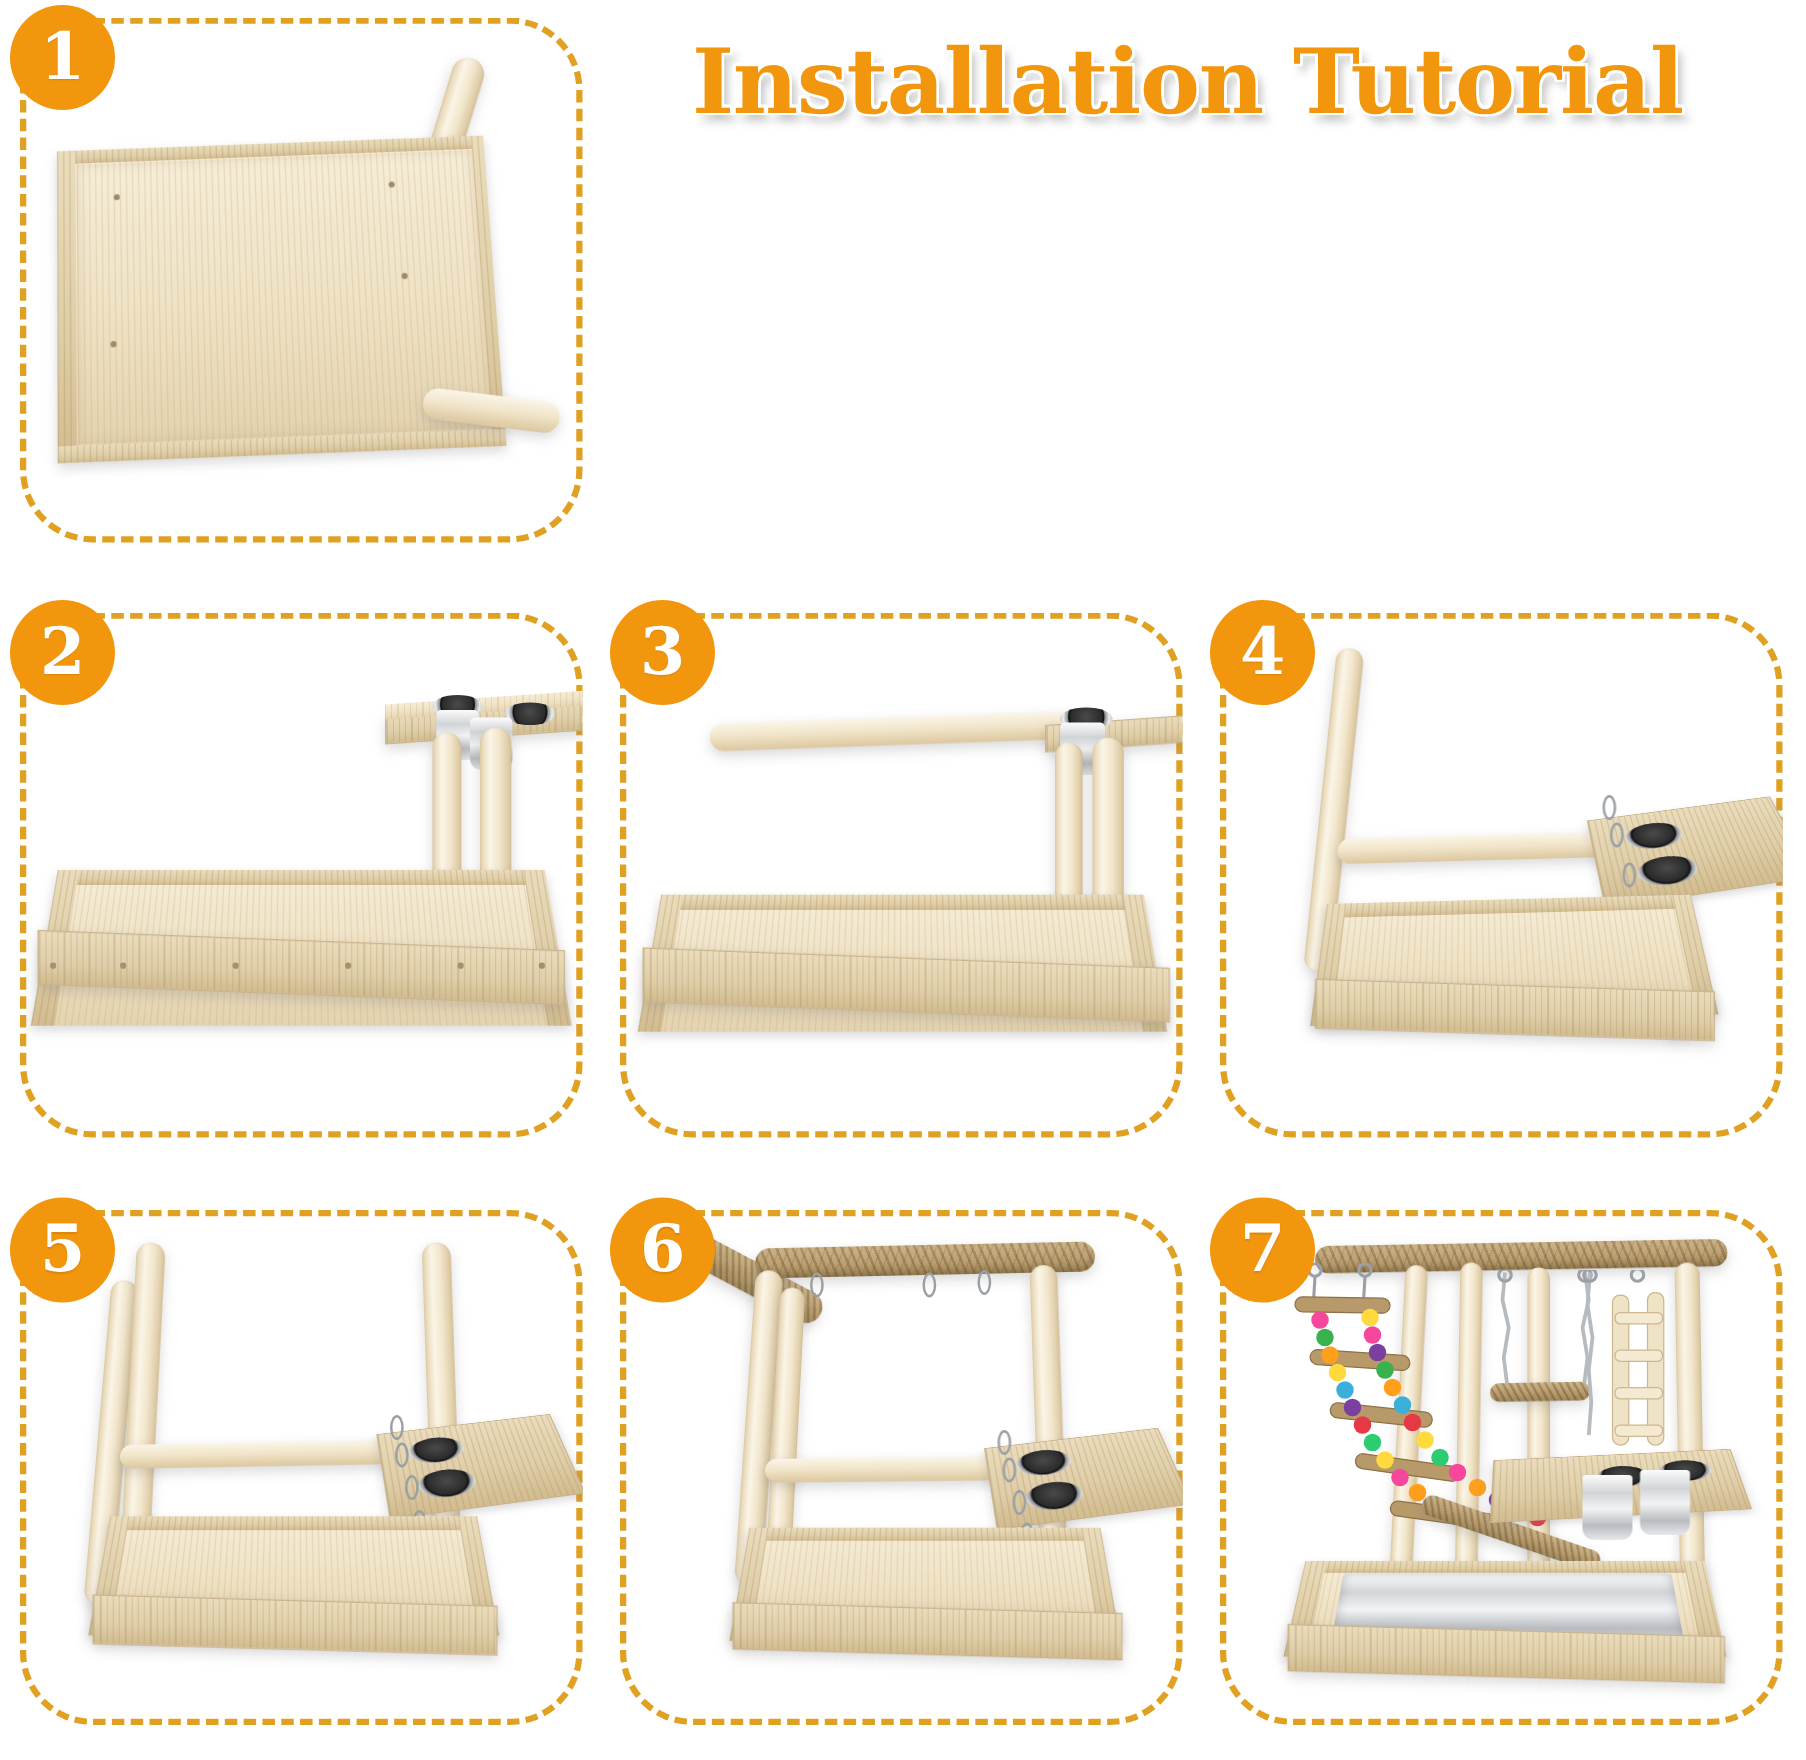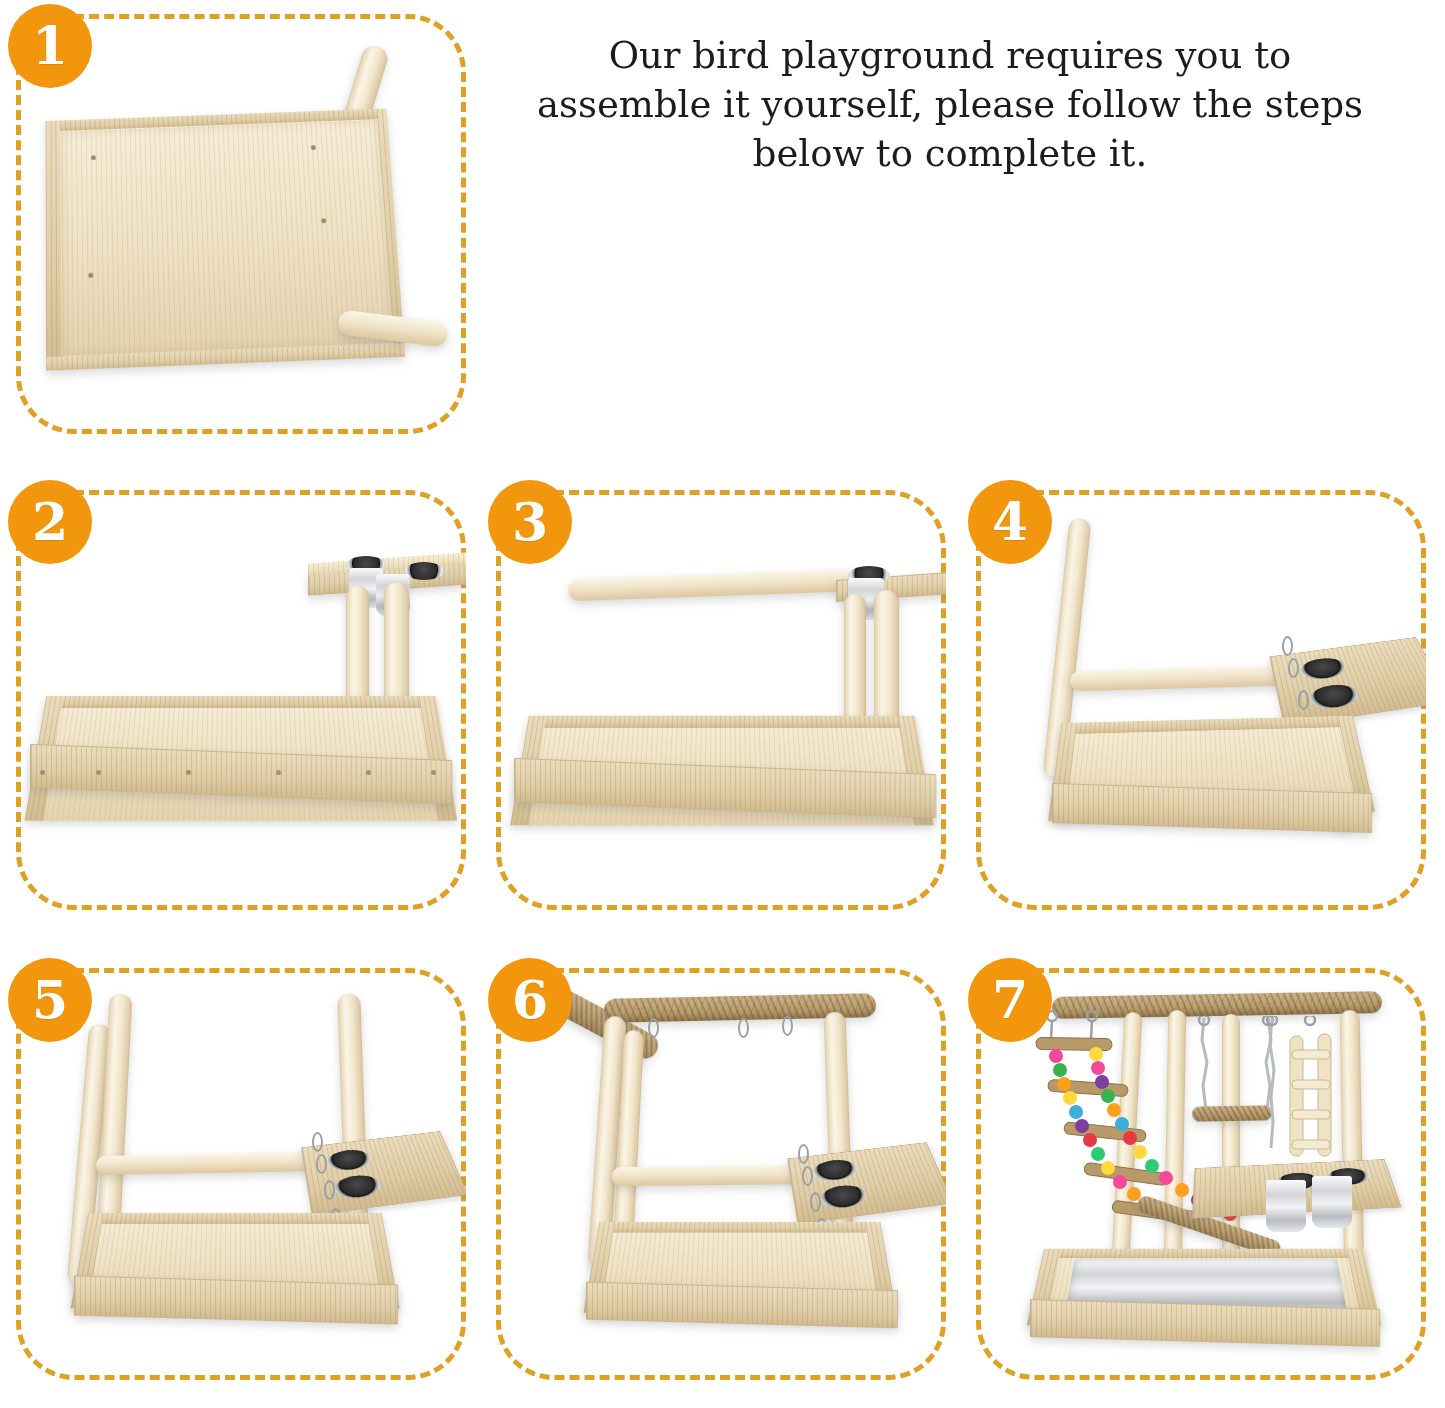--- a/index.html
+++ b/index.html
@@ -100,21 +100,21 @@
   .hook{
     width:7px;height:16px;border:2px solid #9aa0a5;border-radius:50%;
     background:transparent;
   }
   .shadow{filter:drop-shadow(0 4px 5px rgba(120,120,120,.28));}
 </style>
 </head>
 <body>
 
 <div class="header">
-  <div class="tipbody">Our bird playground requires you to assemble it yourself, please follow the steps below to complete it.</div>
+  <div class="title">Installation Tutorial</div>
 </div>
 
 <div class="panel" style="left:16px;top:14px;width:450px;height:420px;">
   <div class="dashbox"></div>
   <div class="badge">1</div>
   <div class="stage">
 
     <div class="dowel shadow" style="position:absolute;left:330px;top:30px;width:26px;height:130px;transform:rotate(17deg);"></div>
 
     <div class="shadow" style="position:absolute;left:30px;top:96px;width:350px;height:252px;transform:perspective(760px) rotateX(9deg) rotate(-2.2deg);">

